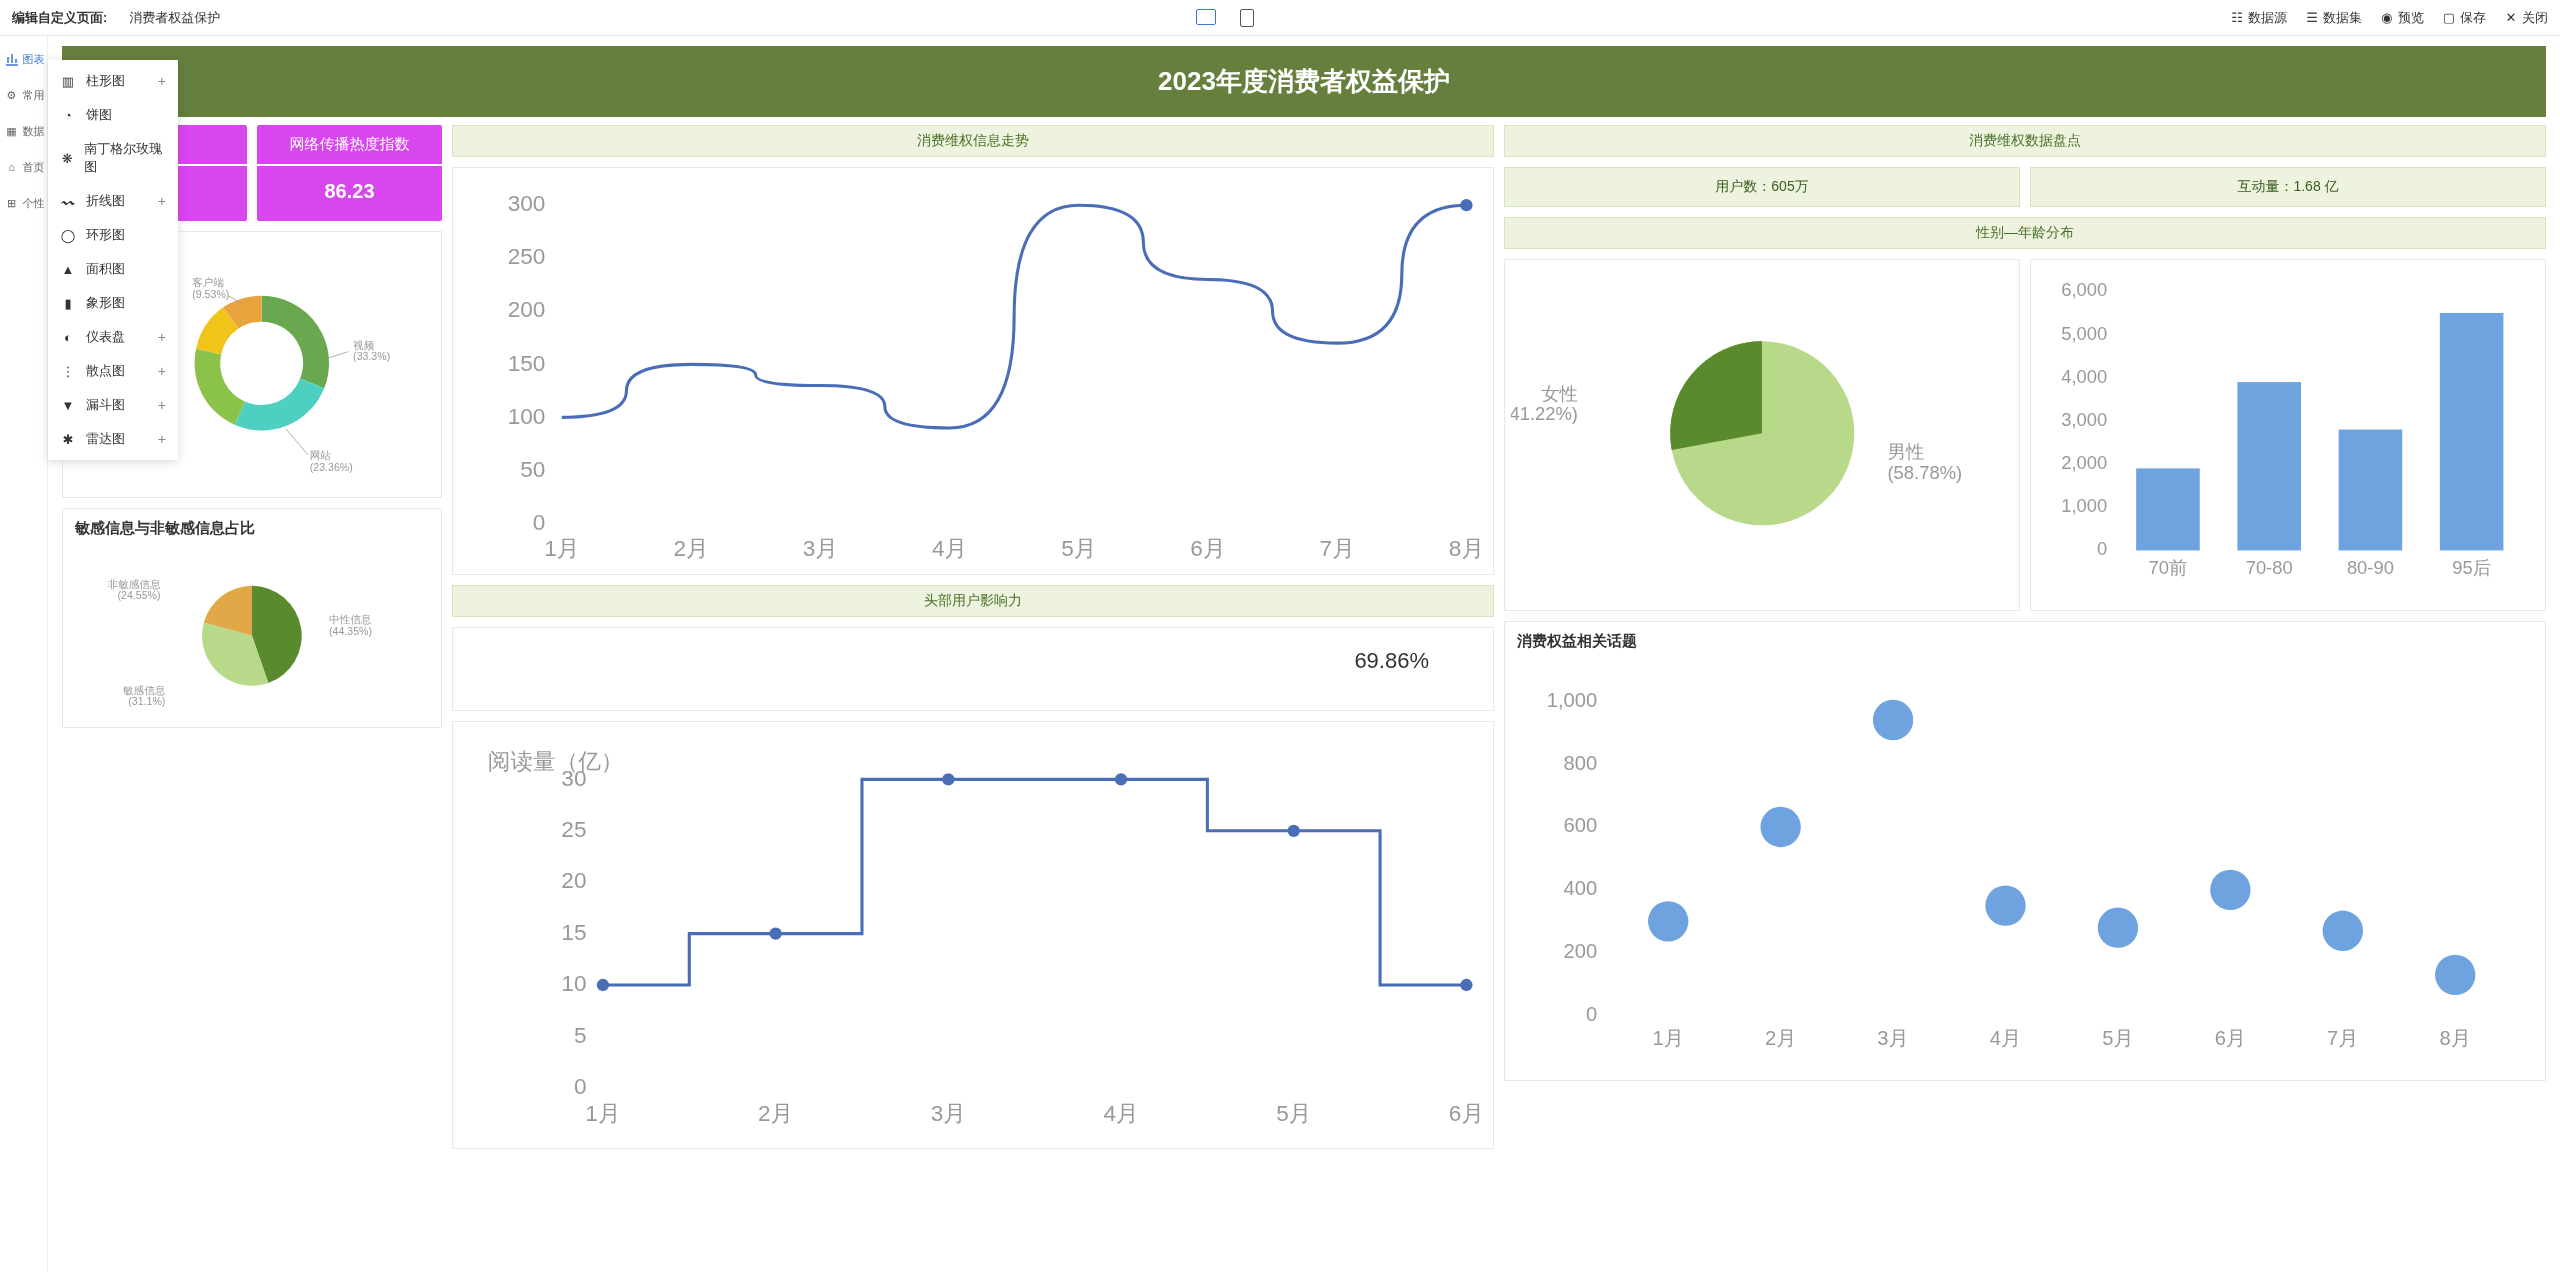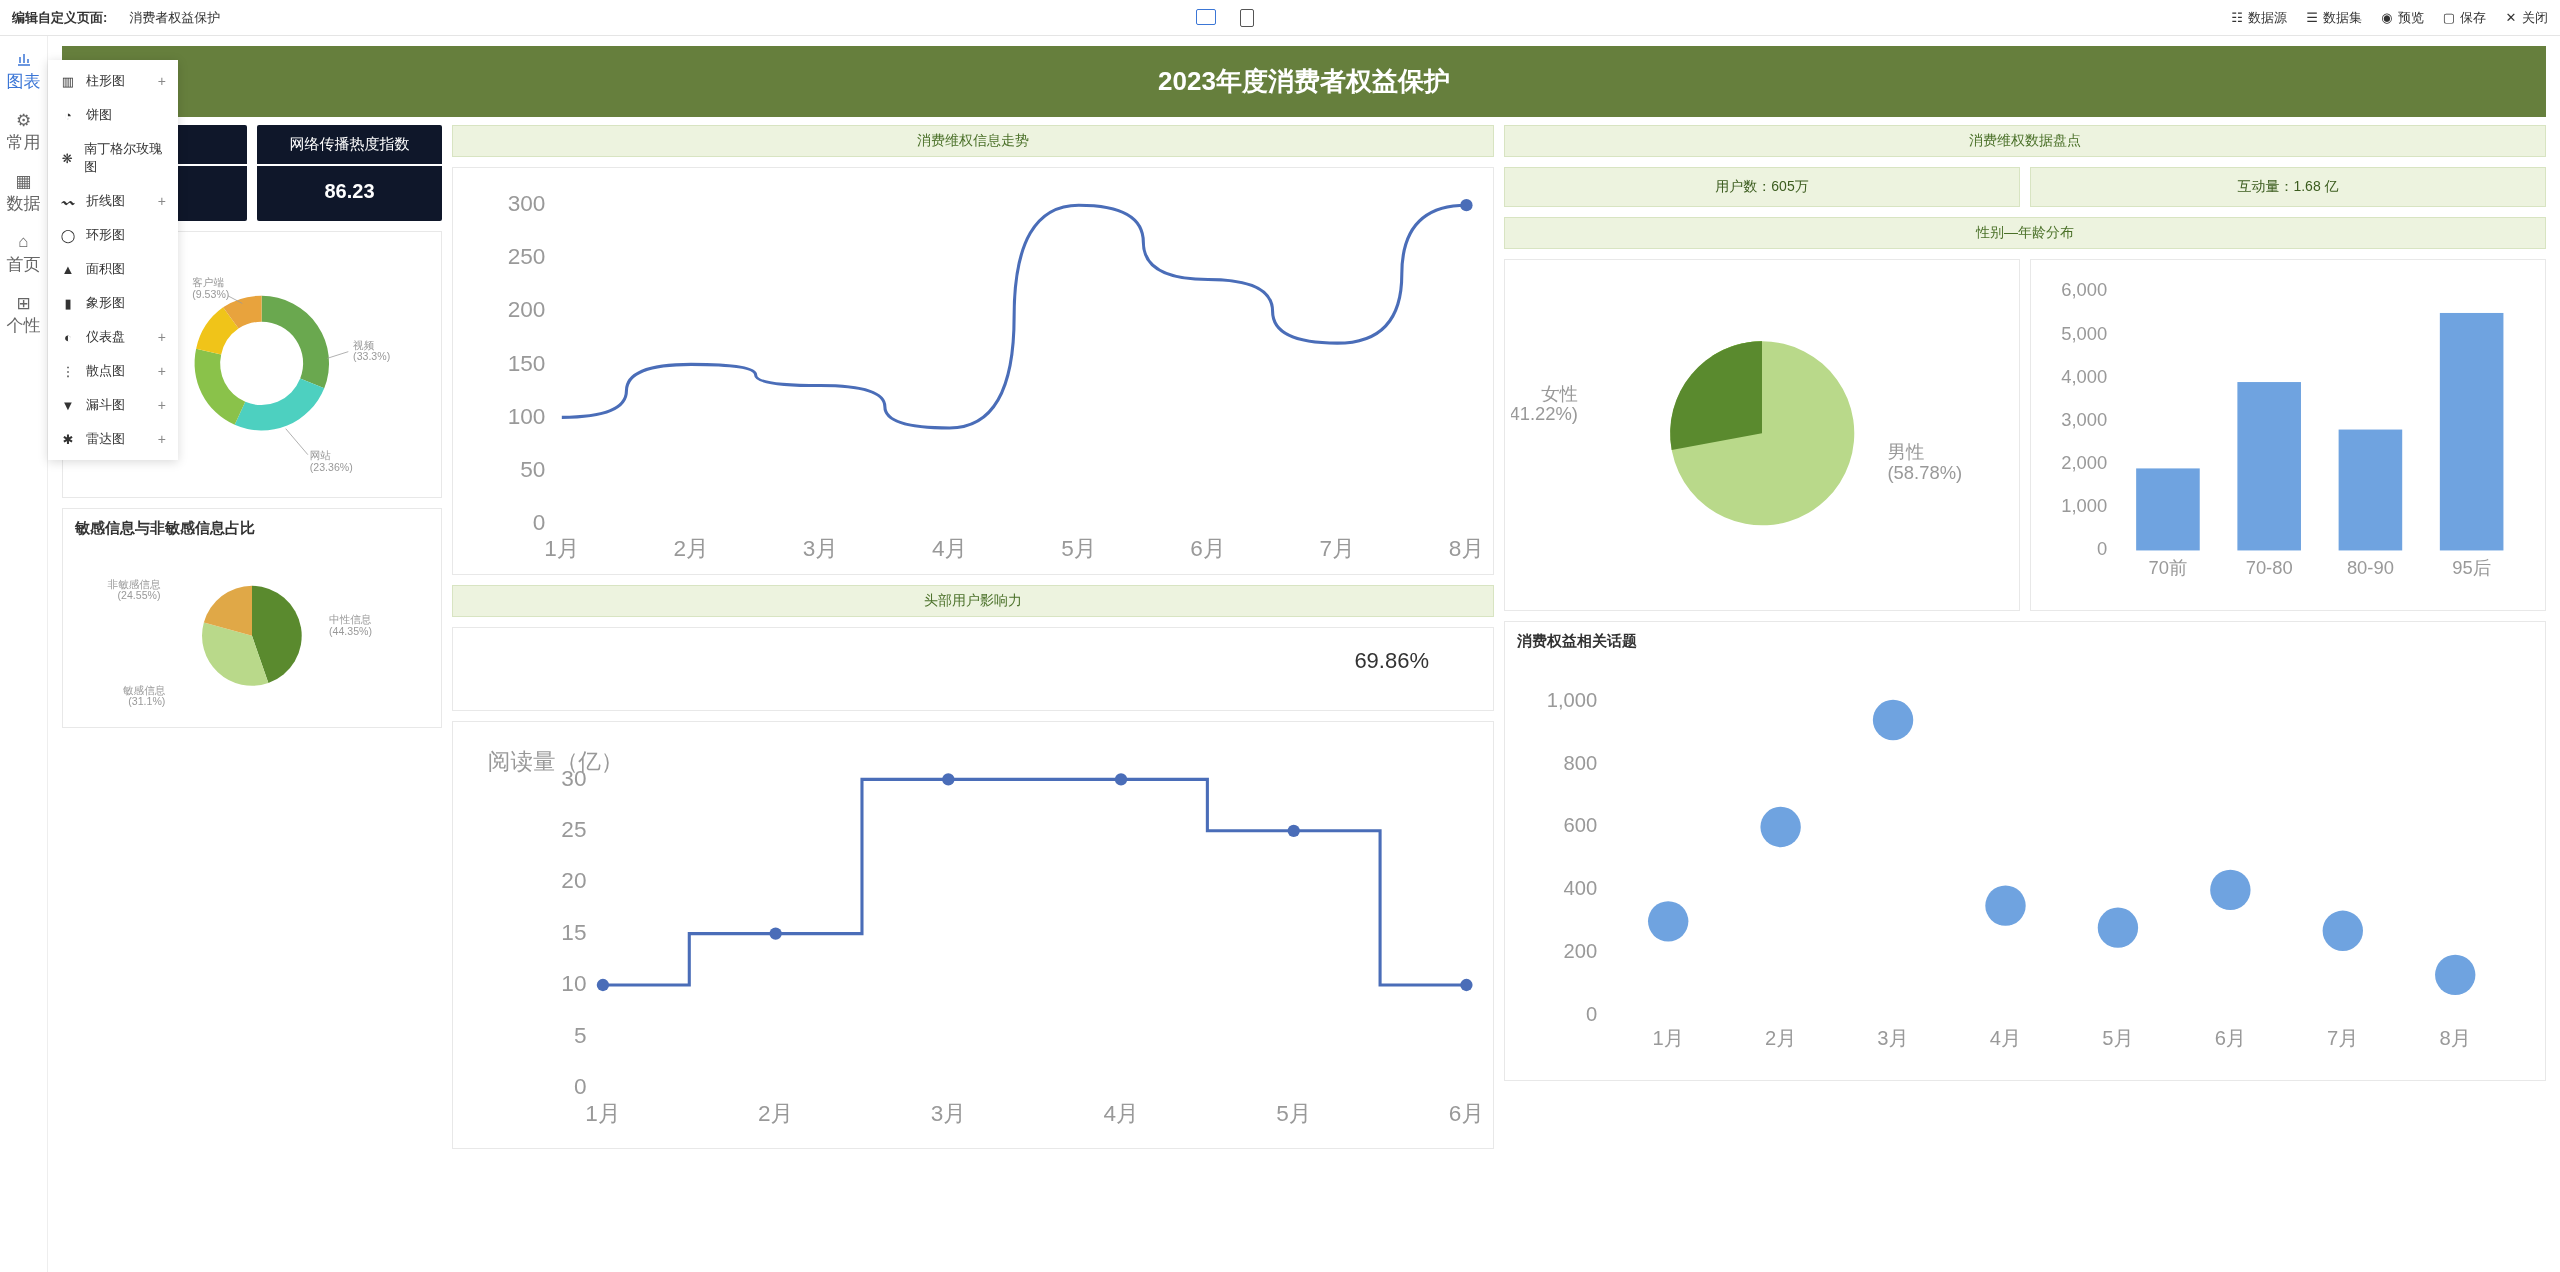--- a/index.html
+++ b/index.html
@@ -12,42 +12,42 @@
 .top-center { flex: 1; display: flex; justify-content: center; gap: 24px; }
 .device-icon { width: 20px; height: 16px; border: 1.5px solid #555; border-radius: 2px; position: relative; }
 .device-icon.tablet { width: 14px; height: 18px; }
 .top-right { display: flex; gap: 18px; align-items: center; }
 .tr-item { display: flex; align-items: center; gap: 4px; cursor: pointer; }
 .tr-icon { width: 14px; height: 14px; display: inline-flex; align-items: center; justify-content: center; }
 
 
 .main { display: flex; height: calc(100vh - 36px); }
 .rail { width: 48px; background: #fff; border-right: 1px solid #eee; display: flex; flex-direction: column; align-items: center; padding-top: 14px; gap: 18px; }
-.rail-item { display: flex; flex-direction: column; align-items: center; gap: 2px; font-size: 17px; color: #666; cursor: pointer; }
+.rail-item { display: flex; flex-direction: row; align-items: center; gap: 2px; font-size: 11px; color: #666; cursor: pointer; }
 .rail-item.active { color: #3b76d6; }
 .rail-icon { width: 18px; height: 18px; display: flex; align-items: center; justify-content: center; }
 
 
 .submenu { position: absolute; left: 48px; top: 60px; width: 130px; background: #fff; box-shadow: 0 2px 10px rgba(0,0,0,.15); z-index: 100; padding: 4px 0; }
 .submenu-item { display: flex; align-items: center; padding: 8px 12px; gap: 10px; cursor: pointer; font-size: 13px; }
 .sm-icon { width: 16px; height: 16px; display: inline-flex; align-items: center; justify-content: center; color: #333; }
 .sm-plus { margin-left: auto; color: #888; font-size: 14px; }
 
 
 .canvas { flex: 1; background: #fff; padding: 10px 14px 14px; overflow: auto; position: relative; }
 .hero { background: #667f3d; color: #fff; text-align: center; padding: 18px 0; font-size: 26px; font-weight: 700; margin-bottom: 8px; }
 .grid { display: grid; grid-template-columns: 380px 1fr 1fr; gap: 10px; }
 
 .panel { background: #fff; border: 1px solid #e8e8e8; }
 .panel-hd { background: #edf3df; color: #5a6; text-align: center; padding: 6px 0; border: 1px solid #d8e4c2; font-size: 14px; color: #4a7028; }
 .panel-bd { padding: 6px; }
 
 
 .stat-row { display: flex; gap: 10px; }
-.stat { flex: 1; background: #0f172a; color: #fff; text-align: center; border-radius: 2px; }
+.stat { flex: 1; background: #d946ef; color: #fff; text-align: center; border-radius: 2px; }
 .stat-head { padding: 10px 0; font-size: 15px; border-bottom: 2px solid #fff; }
 .stat-val { padding: 14px 0; font-size: 20px; font-weight: 600; }
 
 .stat-row-g { display: flex; gap: 10px; }
 .gstat { flex: 1; text-align: center; padding: 10px 6px; border: 1px solid #d8e4c2; background: #edf3df; color: #3b5c1e; font-size: 14px; }
 .tick { font-size: 11px; fill: #999; }
 
 .section-title { padding: 10px 12px; font-size: 15px; font-weight: 600; }
 
 .progress-wrap { padding: 20px 24px 28px; }

